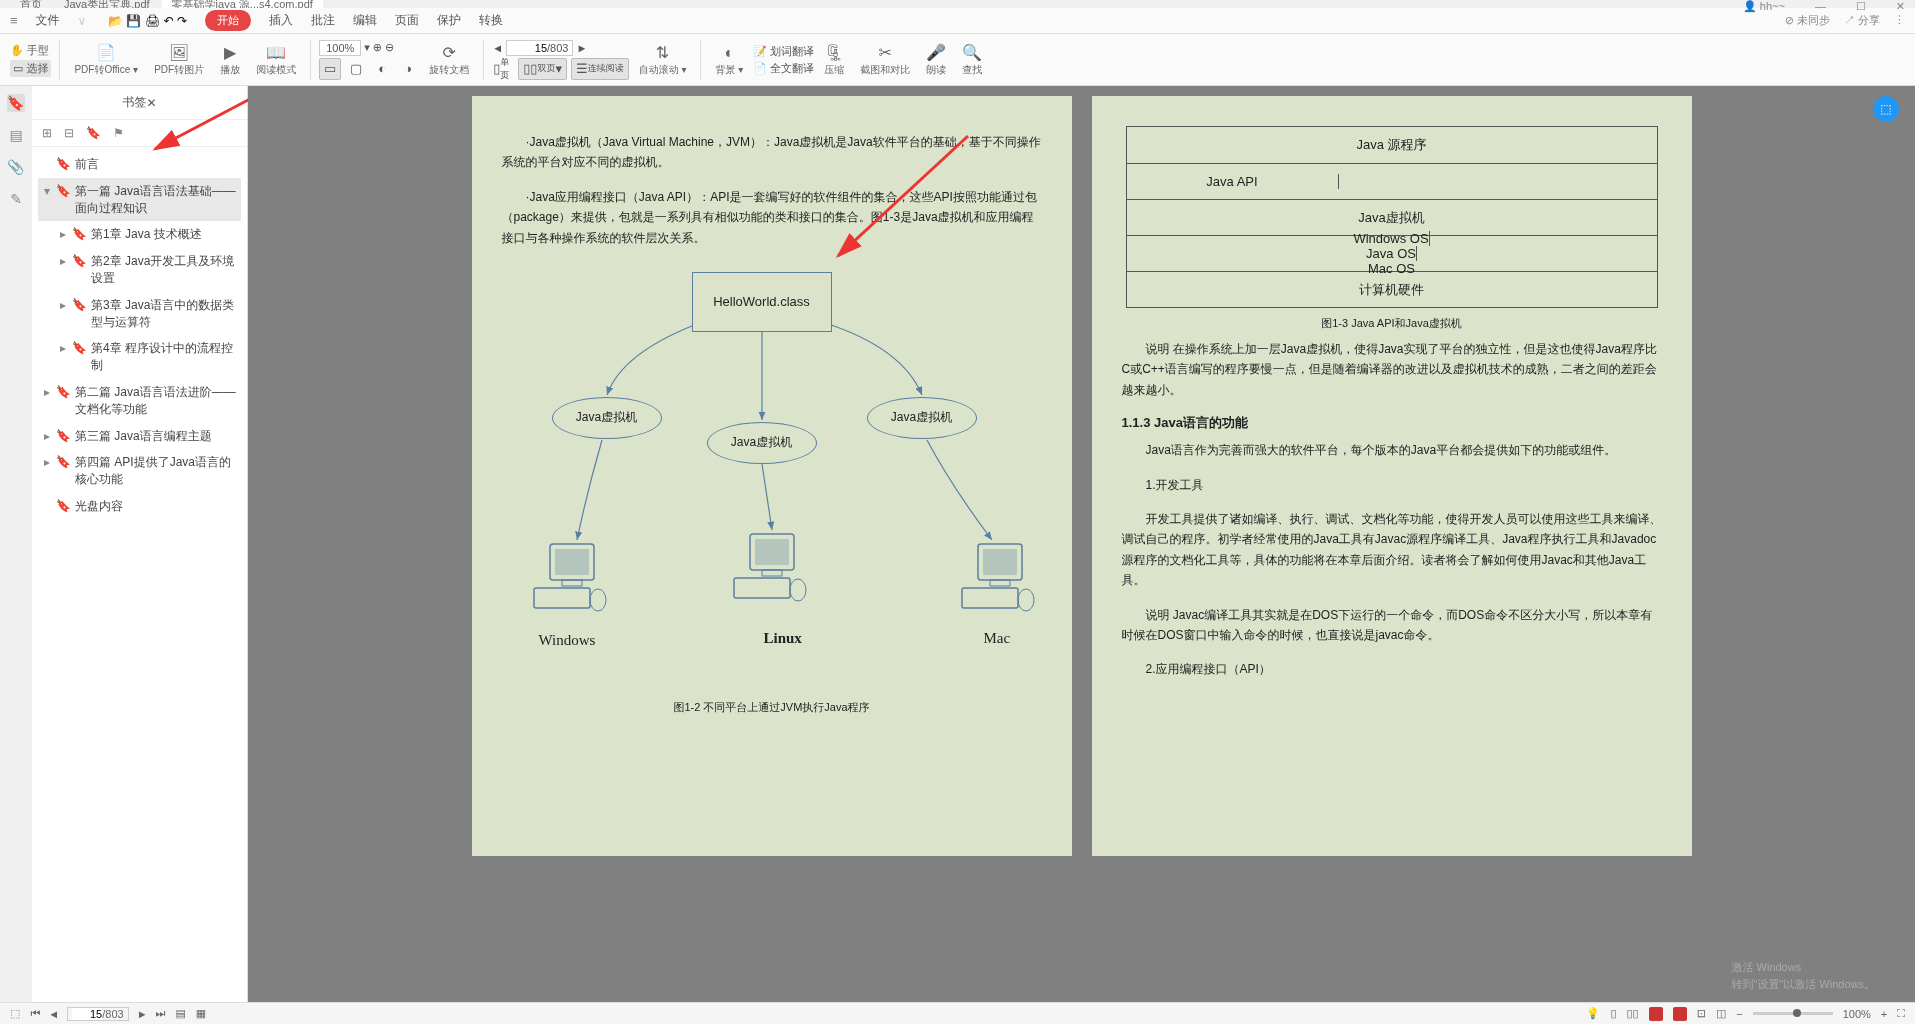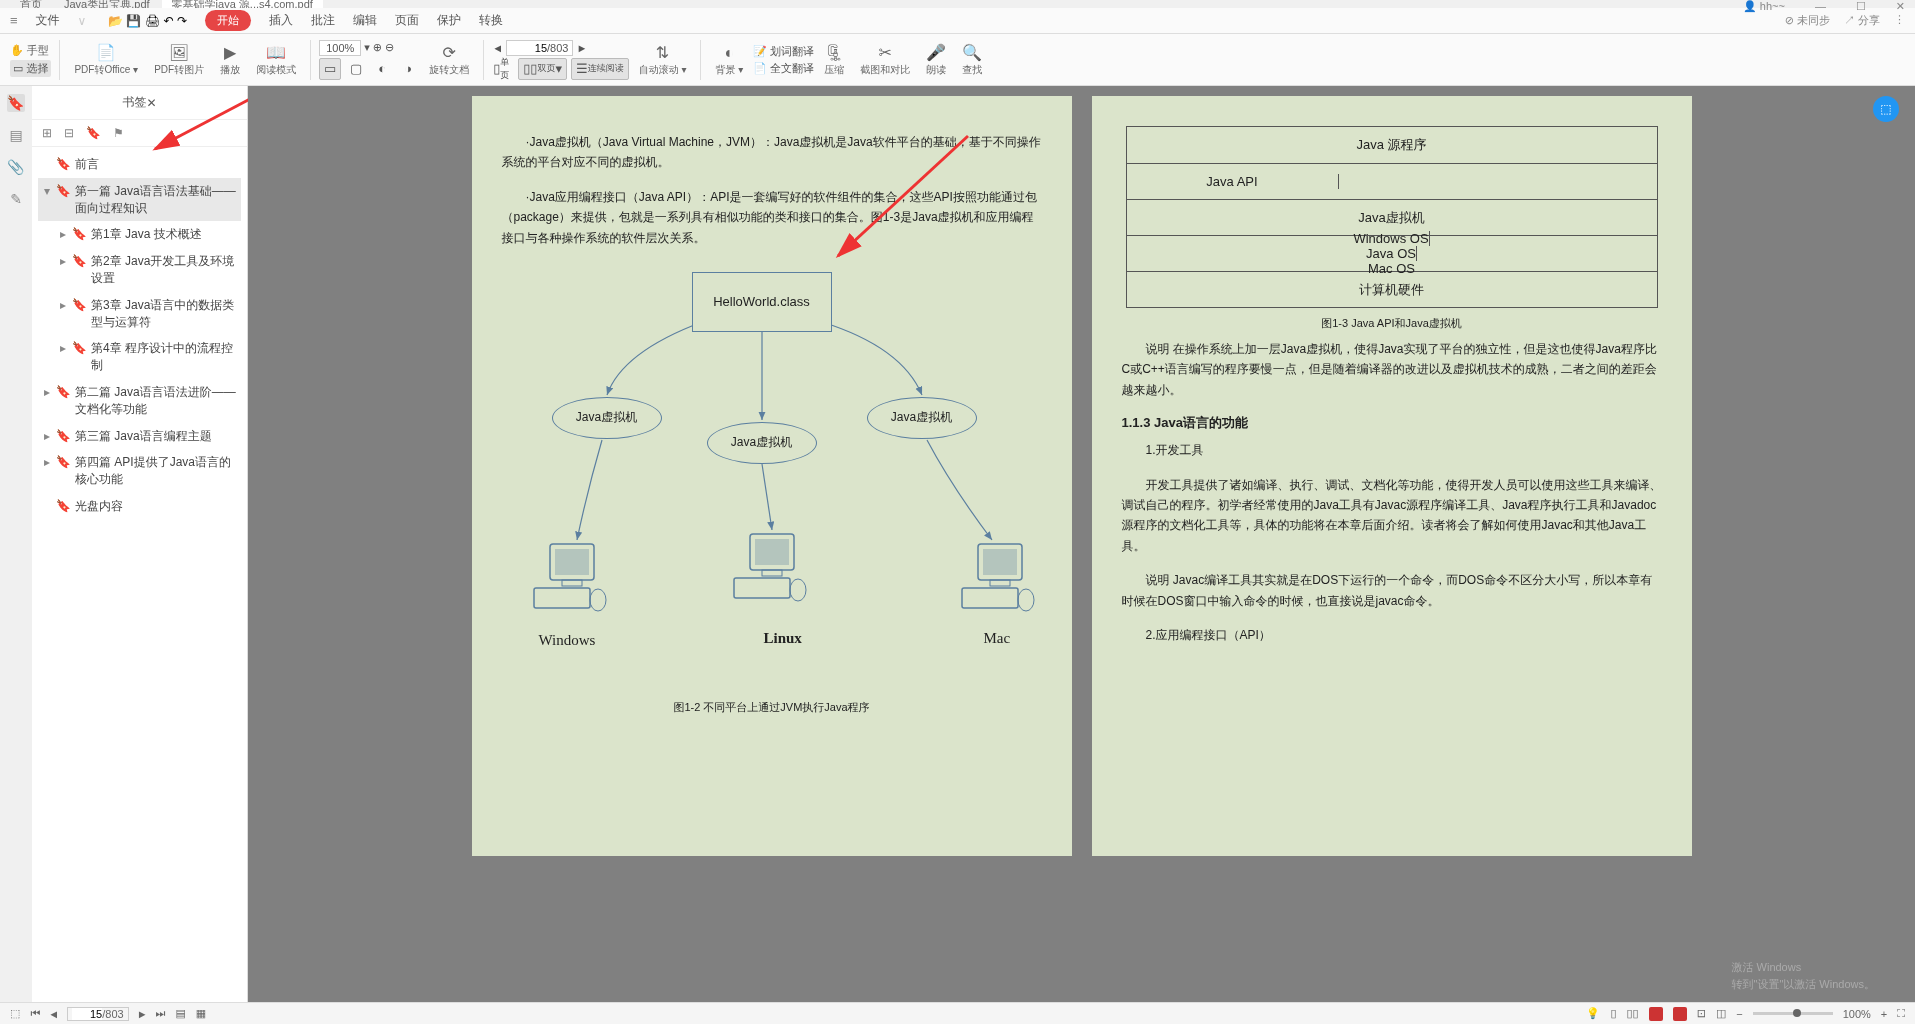--- a/index.html
+++ b/index.html
@@ -378,20 +378,21 @@
         <div class="row split">
           <div>Windows OS</div>
             <div>Java OS</div>
             <div>Mac OS</div>
         </div>
         <div class="row">计算机硬件</div>
       </div>
       <p class="fig-caption">图1-3  Java API和Java虚拟机</p>
       <p class="para">说明  在操作系统上加一层Java虚拟机，使得Java实现了平台的独立性，但是这也使得Java程序比C或C++语言编写的程序要慢一点，但是随着编译器的改进以及虚拟机技术的成熟，二者之间的差距会越来越小。</p>
       <h3 class="section-h">1.1.3  Java语言的功能</h3>
+      <p class="para">Java语言作为完善而强大的软件平台，每个版本的Java平台都会提供如下的功能或组件。</p>
       <p class="para" style="text-indent:2em;">1.开发工具</p>
       <p class="para">开发工具提供了诸如编译、执行、调试、文档化等功能，使得开发人员可以使用这些工具来编译、调试自己的程序。初学者经常使用的Java工具有Javac源程序编译工具、Java程序执行工具和Javadoc源程序的文档化工具等，具体的功能将在本章后面介绍。读者将会了解如何使用Javac和其他Java工具。</p>
       <p class="para">说明  Javac编译工具其实就是在DOS下运行的一个命令，而DOS命令不区分大小写，所以本章有时候在DOS窗口中输入命令的时候，也直接说是javac命令。</p>
       <p class="para" style="text-indent:2em;">2.应用编程接口（API）</p>
     </div>
   </div>
 
   <svg class="red-arrow" style="left:560px;top:40px;width:200px;height:150px;">
     <defs>
         <marker id="ah2" markerWidth="10" markerHeight="10" refX="8" refY="3" orient="auto">

